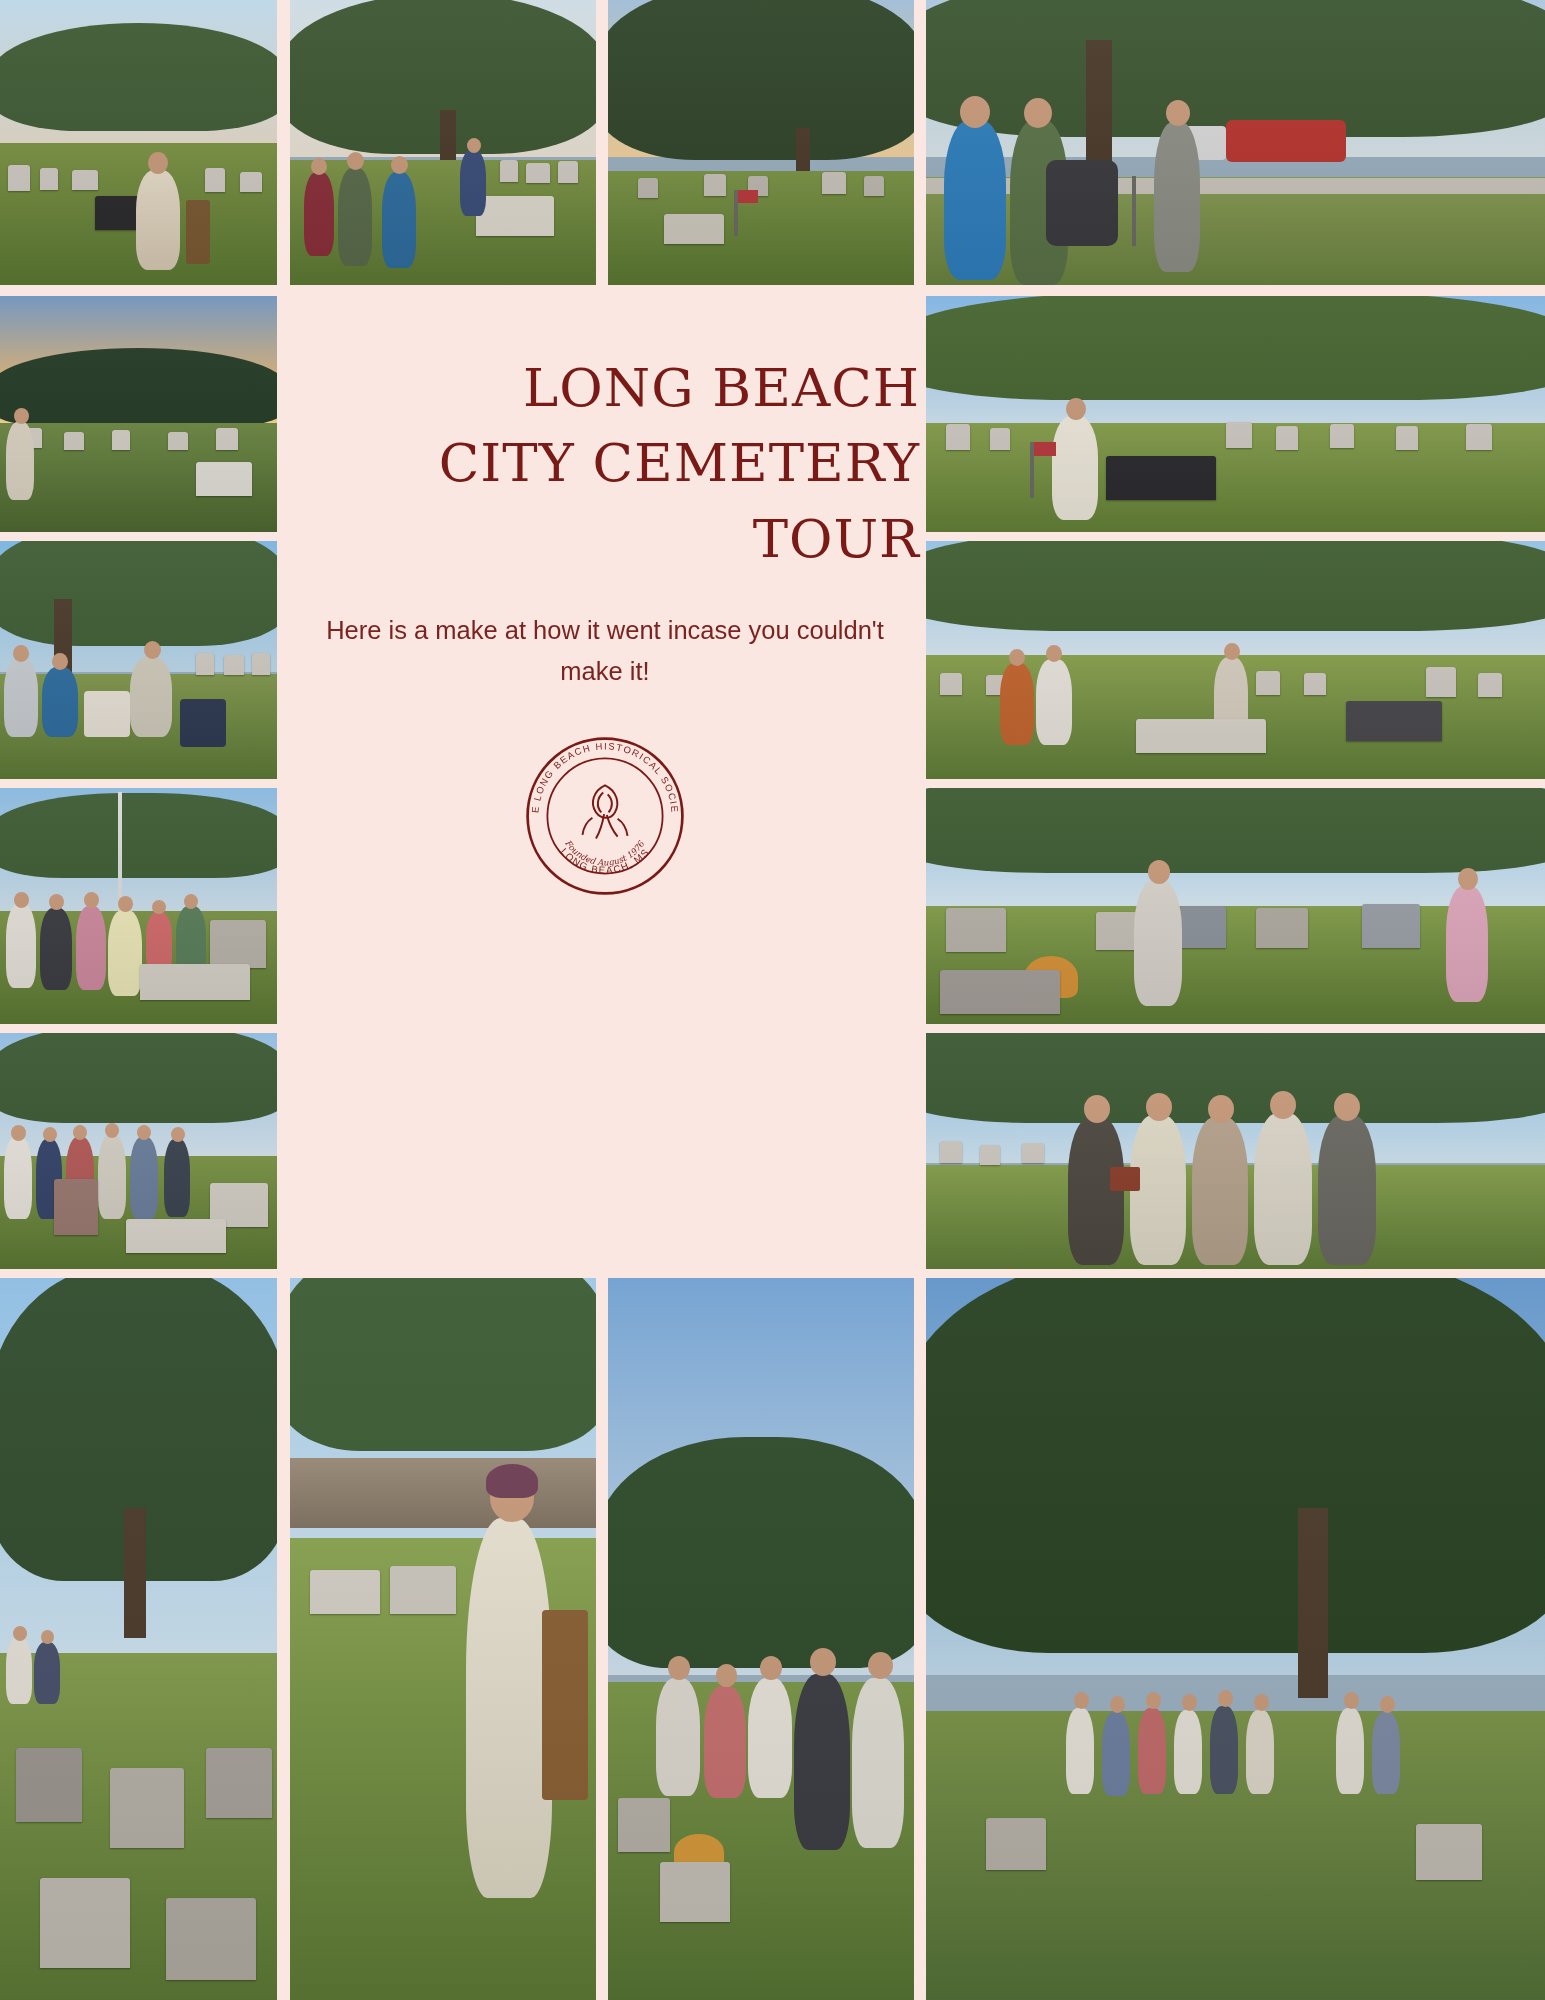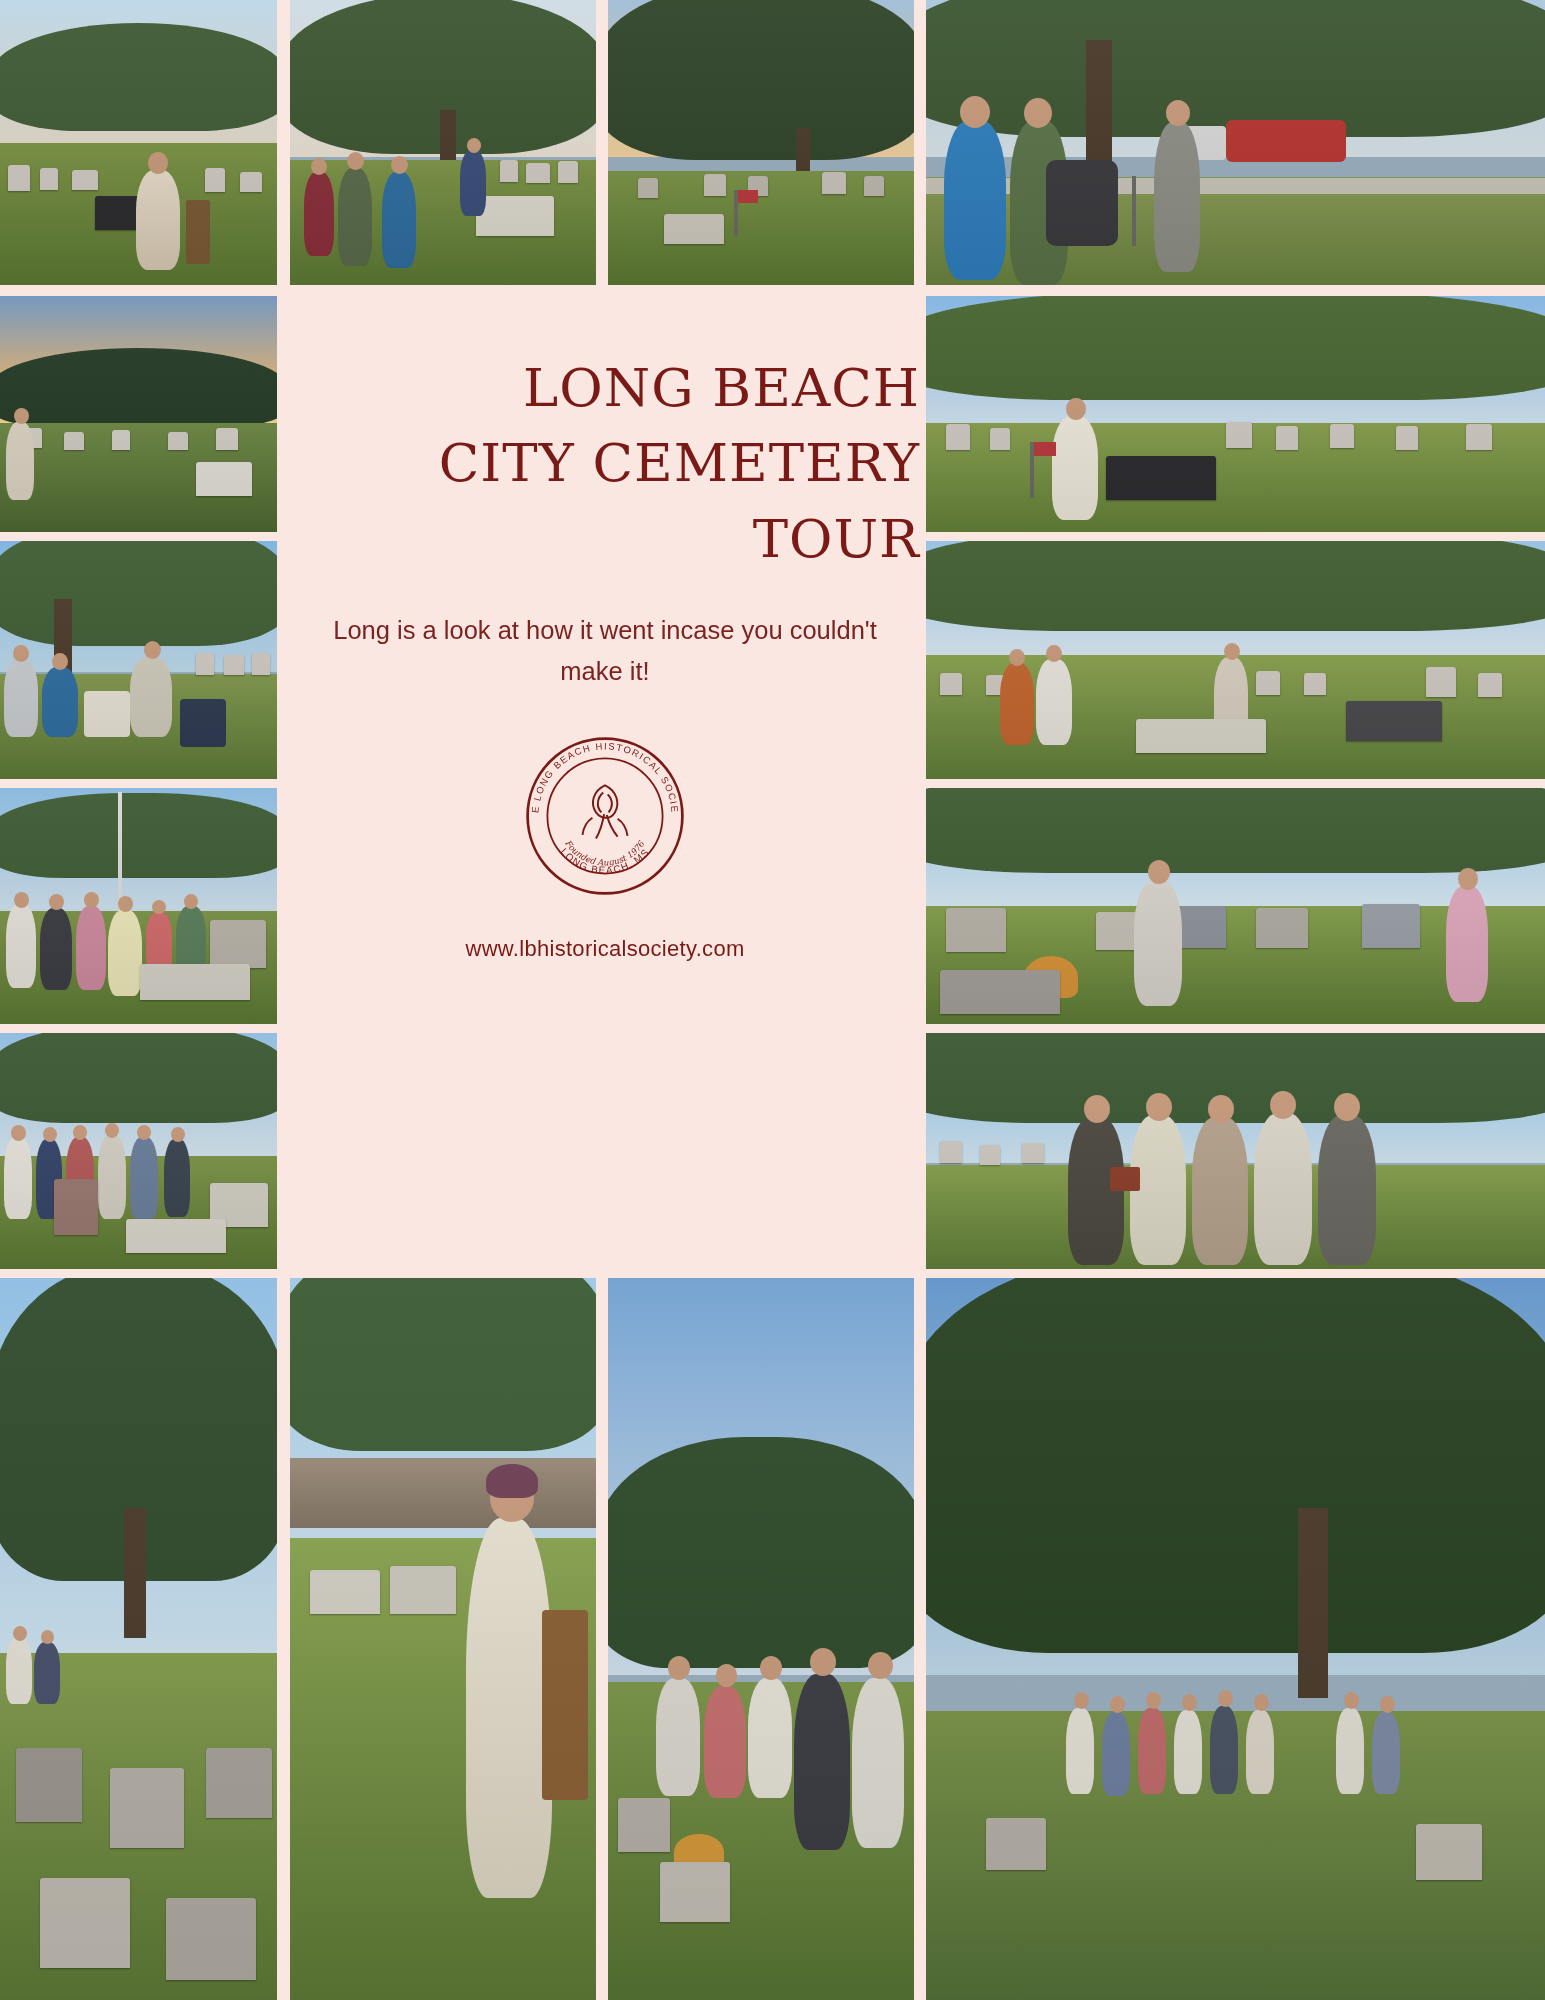--- a/index.html
+++ b/index.html
@@ -439,21 +439,21 @@
 
   <div class="center">
 
     <div class="title">
       <span class="line ln1">LONG BEACH</span>
       <span class="line ln2">CITY CEMETERY</span>
       <span class="line ln3">TOUR</span>
     </div>
 
     <div class="body-text">
-      <p>Long is a look at how it went incase you couldn't make it!</p>
+      <p>Here is a make at how it went incase you couldn't make it!</p>
     </div>
 
     <div class="seal-wrap">
       <svg width="180" height="180" viewBox="0 0 200 200">
         <defs>
           <path id="arcTop" d="M 100,100 m -76,0 a 76,76 0 1,1 152,0" fill="none"></path>
           <path id="arcTopText" d="M 26,100 a 74,74 0 0 1 148,0" fill="none"></path>
           <path id="arcBottomText" d="M 36,100 a 64,64 0 0 0 128,0" fill="none"></path>
           <path id="arcMid" d="M 48,103 a 52,52 0 0 0 104,0" fill="none"></path>
         </defs>
@@ -473,16 +473,15 @@
           <path d="M-2,-18 C -9,-12 -10,-2 -4,4"></path>
           <path d="M3,-16 C 9,-10 9,-2 4,4"></path>
           <path d="M-1,6 C -3,18 -6,26 -10,33"></path>
           <path d="M2,7 C 5,18 9,25 14,31"></path>
           <path d="M-14,10 C -20,14 -24,21 -25,29"></path>
           <path d="M14,11 C 20,15 24,22 25,30"></path>
         </g>
       </svg>
     </div>
 
-    <div class="website">www.lbhistoricalsociety.com</div>
   </div>
 
 </div>
 
 </body></html>

